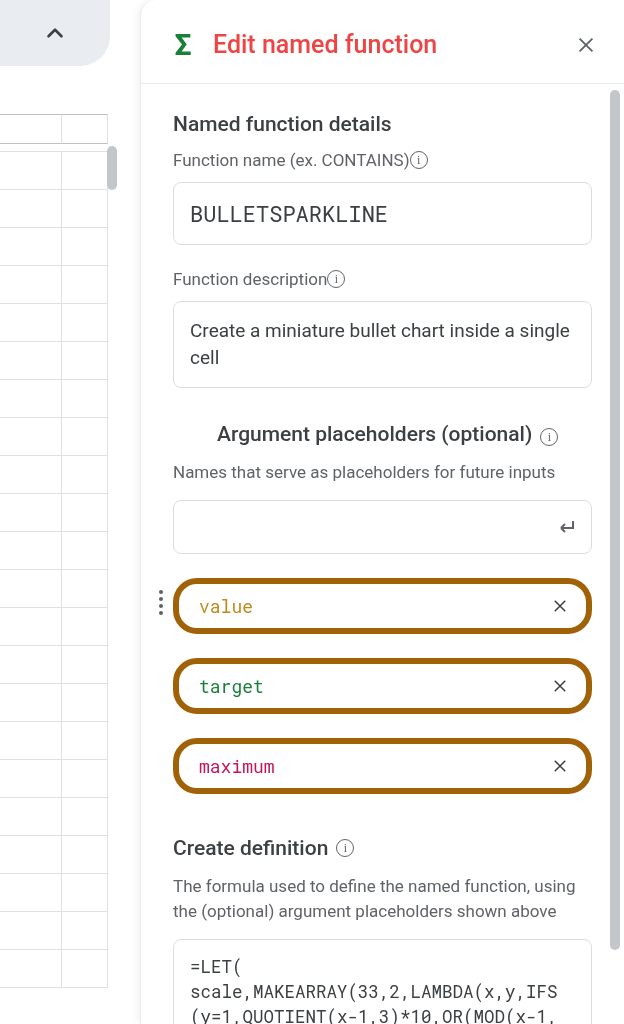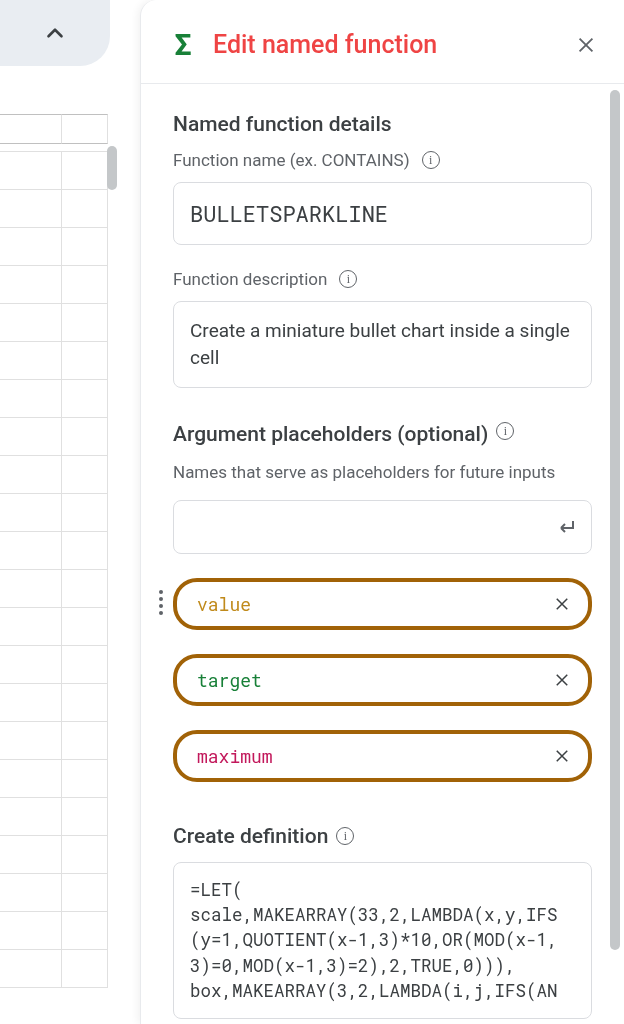--- a/index.html
+++ b/index.html
@@ -118,21 +118,21 @@
     font-weight: 500;
     color: #3c4043;
     margin-bottom: 14px;
   }
   .field-label {
     font-size: 17px;
     color: #5f6368;
     margin-bottom: 12px;
     display: flex;
     align-items: center;
-    gap: 12px;
+    gap: 0;
   }
   .info-icon {
     width: 18px; height: 18px;
     border: 1.7px solid #5f6368;
     border-radius: 50%;
     display: inline-flex;
     align-items: center;
     justify-content: center;
     font-size: 12px;
     font-family: serif;
@@ -195,21 +195,21 @@
     gap: 3px;
     align-items: center;
   }
   .drag-dots span {
     width: 4px; height: 4px; border-radius: 50%; background: #5f6368;
   }
   .chip {
     display: flex;
     align-items: center;
     justify-content: space-between;
-    border: 4px solid #a16207;
+    border: 6px solid #a16207;
     border-radius: 24px;
     padding: 10px 14px 10px 20px;
     margin-bottom: 12px;
     font-family: "Roboto Mono", Consolas, monospace;
     font-size: 18px;
     margin-top: 24px;
   }
   .chip-remove {
     width: 24px; height: 24px;
     display:flex;align-items:center;justify-content:center;
@@ -365,21 +365,21 @@
 
     <div class="field-label">
       <span>Function description</span>
       <span class="info-icon">i</span>
     </div>
     <textarea class="text-input desc" style="">Create a miniature bullet chart inside a single cell</textarea>
 
     <div class="section-gap"></div>
 
     
-    <div class="section-title" style="display:flex;align-items:flex-start;gap:8px;">
+    <div class="section-title" style="display:flex;align-items:flex-end;gap:8px;margin-left:44px;">
       <span>Argument placeholders (optional)</span>
       <span class="info-icon">i</span>
     </div>
     <div class="helper-text">Names that serve as placeholders for future inputs</div>
 
     <div class="arg-input-row">
       <input class="arg-input" value="" style="">
       <span class="enter-icon">
         <svg viewBox="0 0 24 24">
             <path d="M19 6v7H7m0 0l4-4m-4 4l4 4"></path>
@@ -420,20 +420,21 @@
       </div>
     </div>
 
     <div class="section-gap"></div>
 
     
     <div class="section-title" style="display:flex;align-items:center;gap:8px;">
       <span>Create definition</span>
       <span class="info-icon">i</span>
     </div>
+    <div class="helper-text">The formula used to define the named function, using the (optional) argument placeholders shown above</div>
 
     <div class="formula-box" style="white-space:pre-wrap;">=LET(
 scale,MAKEARRAY(33,2,LAMBDA(x,y,IFS(y=1,QUOTIENT(x-1,3)*10,OR(MOD(x-1,3)=0,MOD(x-1,3)=2),2,TRUE,0))),
 box,MAKEARRAY(3,2,LAMBDA(i,j,IFS(AN</div>
 
   </div>
 
   <div class="panel-scrollbar-thumb"></div>
 </div>
 

